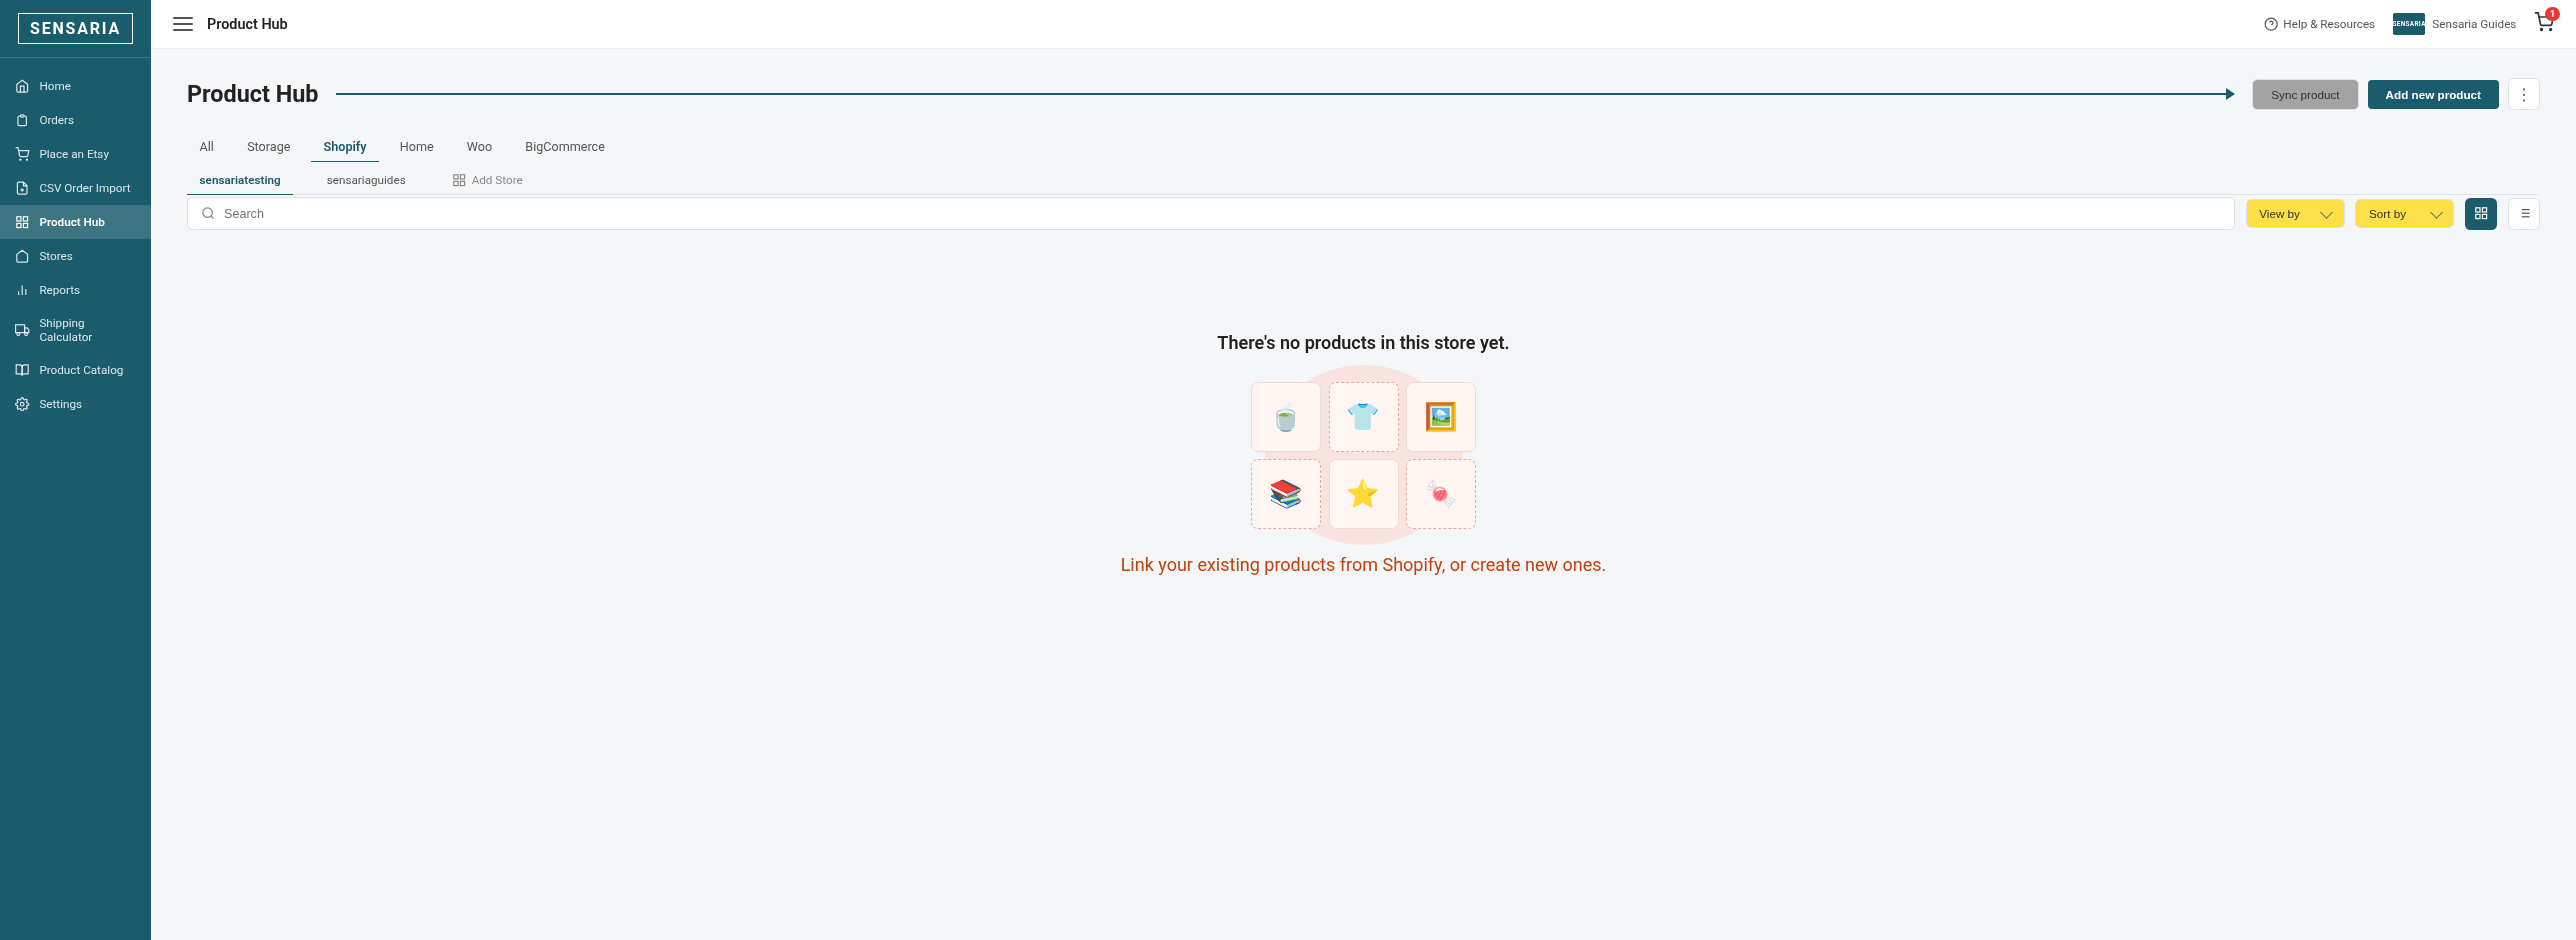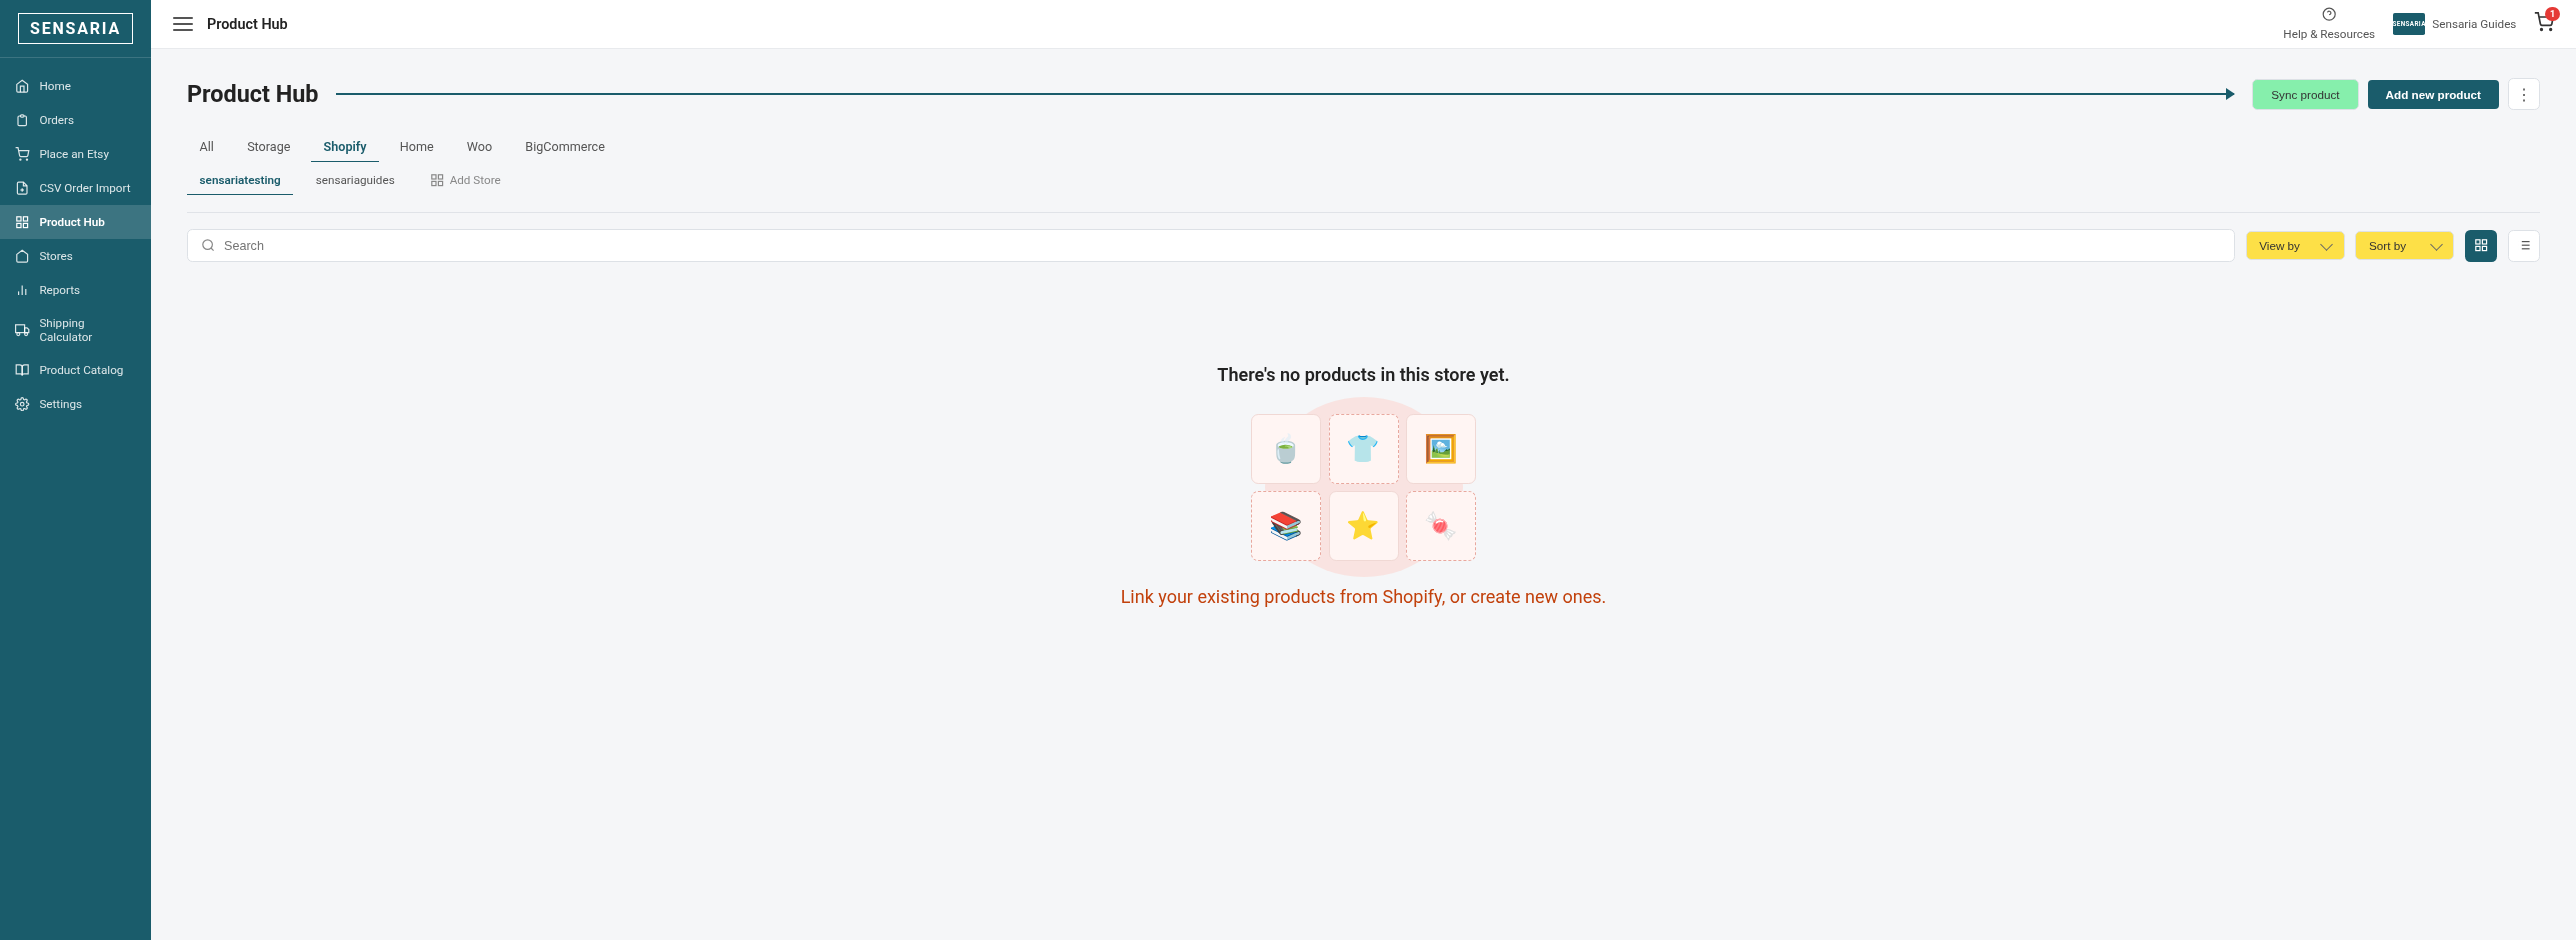--- a/index.html
+++ b/index.html
@@ -92,21 +92,20 @@
       align-items: center;
       gap: 18px;
     }
     .help-link {
       display: flex;
       align-items: center;
       gap: 5.4px;
       font-size: 11.7px;
       color: #555;
       cursor: pointer;
-      flex-direction: column;
     }
     .sensaria-guides {
       display: flex;
       align-items: center;
       gap: 7.2px;
       font-size: 11.7px;
       color: #555;
       cursor: pointer;
     }
     .sensaria-guides-logo {
@@ -188,21 +187,21 @@
       border-bottom: 6.3px solid transparent;
     }
     .header-actions {
       display: flex;
       align-items: center;
       gap: 9px;
     }
     .btn-sync {
       padding: 8px 18px;
       border: 0.9px solid #dde1e6;
-      background: #86efac;
+      background: #a3a3a3;
       border-radius: 5.4px;
       font-size: 11.7px;
       color: #333;
       cursor: pointer;
       font-weight: 500;
     }
     .btn-add {
       padding: 8px 18px;
       background: #1a5c6b;
       color: white;
@@ -243,24 +242,24 @@
     .platform-tab.active {
       color: #1a5c6b;
       border-bottom: 1.8px solid #1a5c6b;
       font-weight: 600;
     }
 
     
     .store-tabs {
       display: flex;
       align-items: center;
-      gap: 10px;
-      margin-bottom: 16px;
+      gap: 21px;
+      margin-bottom: 2px;
       border-bottom: 0.9px solid #e0e3e8;
-      padding-bottom: 18px;
+      padding-bottom: 0;
     }
     .store-tab {
       padding: 7.2px 12.6px;
       font-size: 11.7px;
       color: #555;
       cursor: pointer;
       border-bottom: 1.8px solid transparent;
       margin-bottom: -0.9px;
     }
     .store-tab.active {

